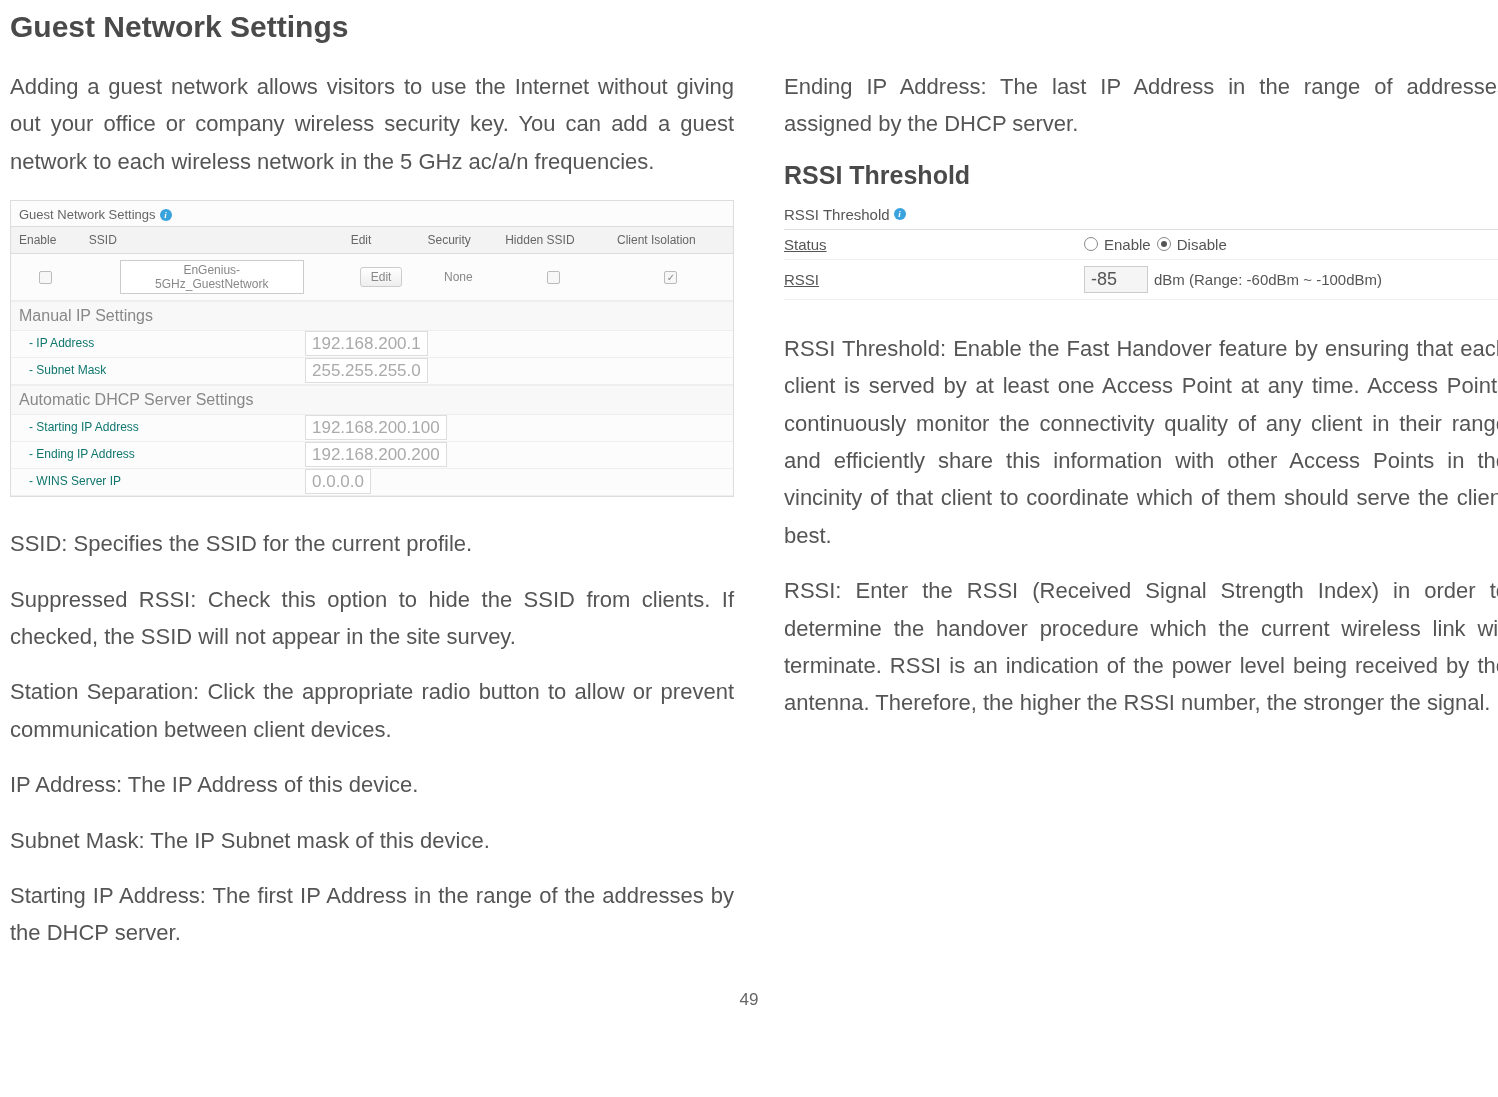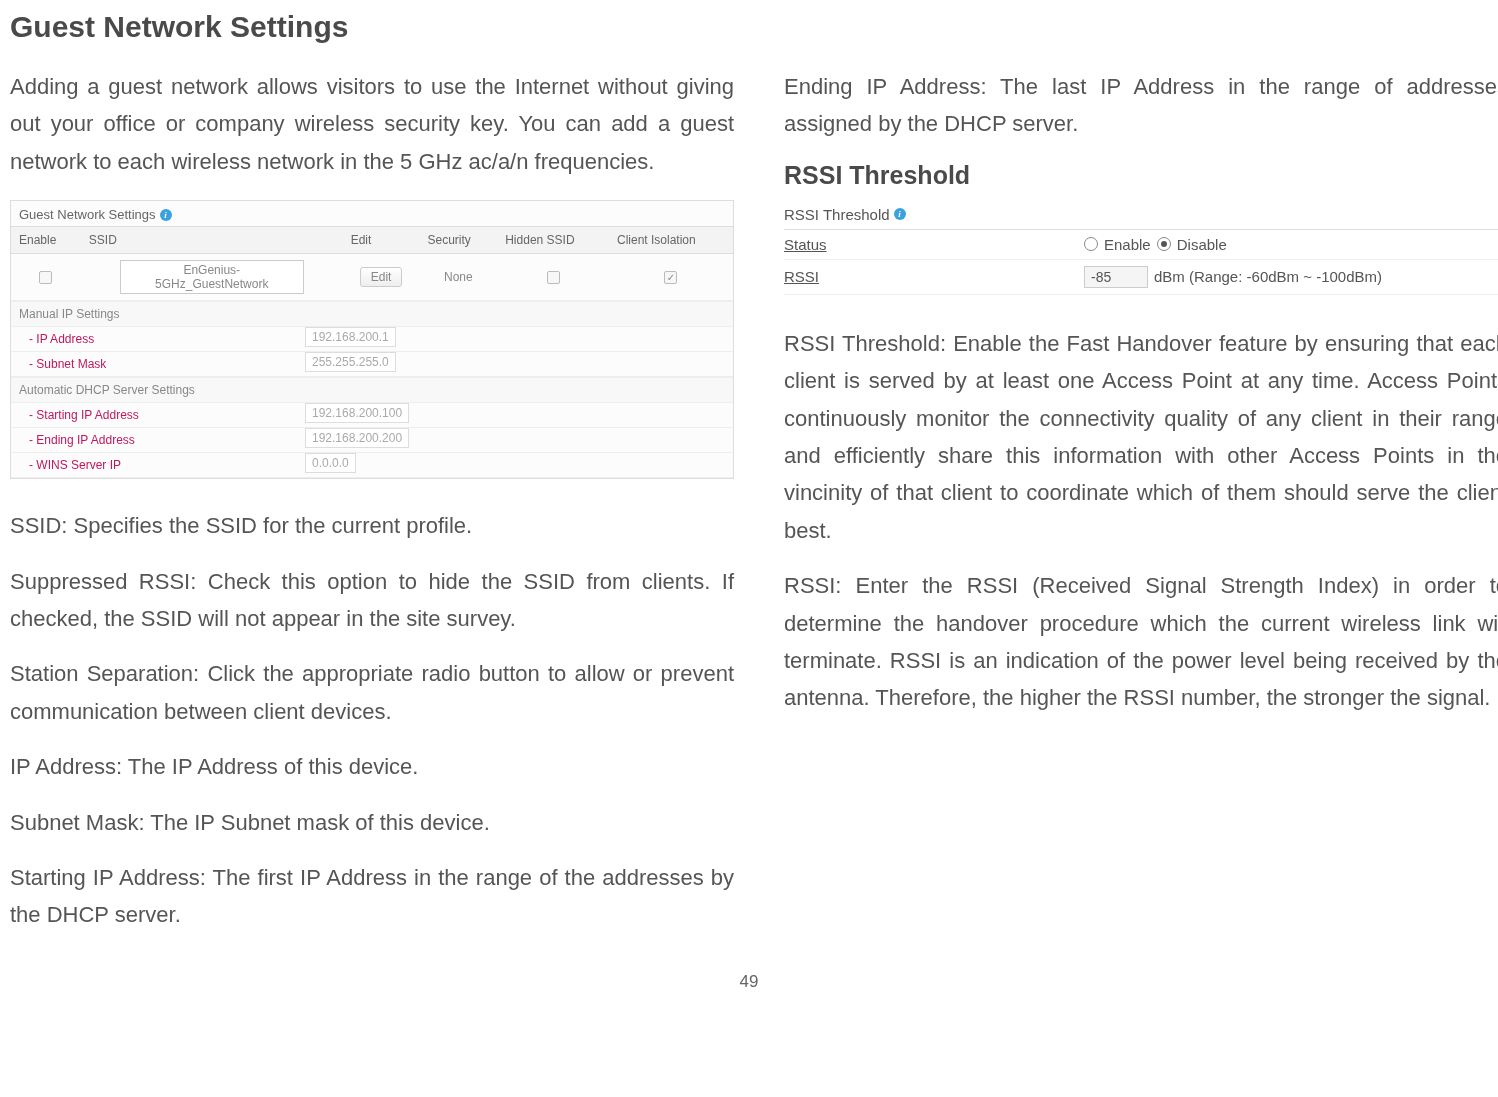--- a/index.html
+++ b/index.html
@@ -129,44 +129,44 @@
     border: 1px solid #ccc;
     background: linear-gradient(#fff, #eee);
     padding: 2px 10px;
     font-size: 12px;
     color: #888;
     border-radius: 3px;
   }
   .section-label {
     background: #f8f8f8;
     padding: 5px 8px;
-    font-size: 12px;
+    font-size: 16px;
     color: #888;
     border-top: 1px solid #eee;
     border-bottom: 1px solid #eee;
   }
   .kv-row {
     display: flex;
     border-bottom: 1px solid #eee;
   }
   .kv-key {
     width: 260px;
     padding: 5px 8px 5px 18px;
     font-size: 12px;
-    color: #be185d;
+    color: #0f766e;
   }
   .kv-val {
     flex: 1;
     padding: 3px 8px;
   }
   .val-input {
     border: 1px solid #ddd;
     background: #fff;
     padding: 2px 6px;
-    font-size: 12px;
+    font-size: 17px;
     color: #aaa;
     width: 140px;
   }
 
   
   .rssi-shot {
     margin-bottom: 30px;
     font-size: 14px;
     color: #555;
   }
@@ -217,21 +217,21 @@
     left: 3px;
     background: #555;
     border-radius: 50%;
   }
   .rssi-input {
     border: 1px solid #ccc;
     background: #f5f5f5;
     padding: 2px 6px;
     width: 50px;
     text-align: left;
-    font-size: 14px;
+    font-size: 18px;
     color: #555;
   }
   .page-num {
     text-align: center;
     font-size: 17px;
     color: #666;
     margin-top: 20px;
   }
 </style>
 </head>

